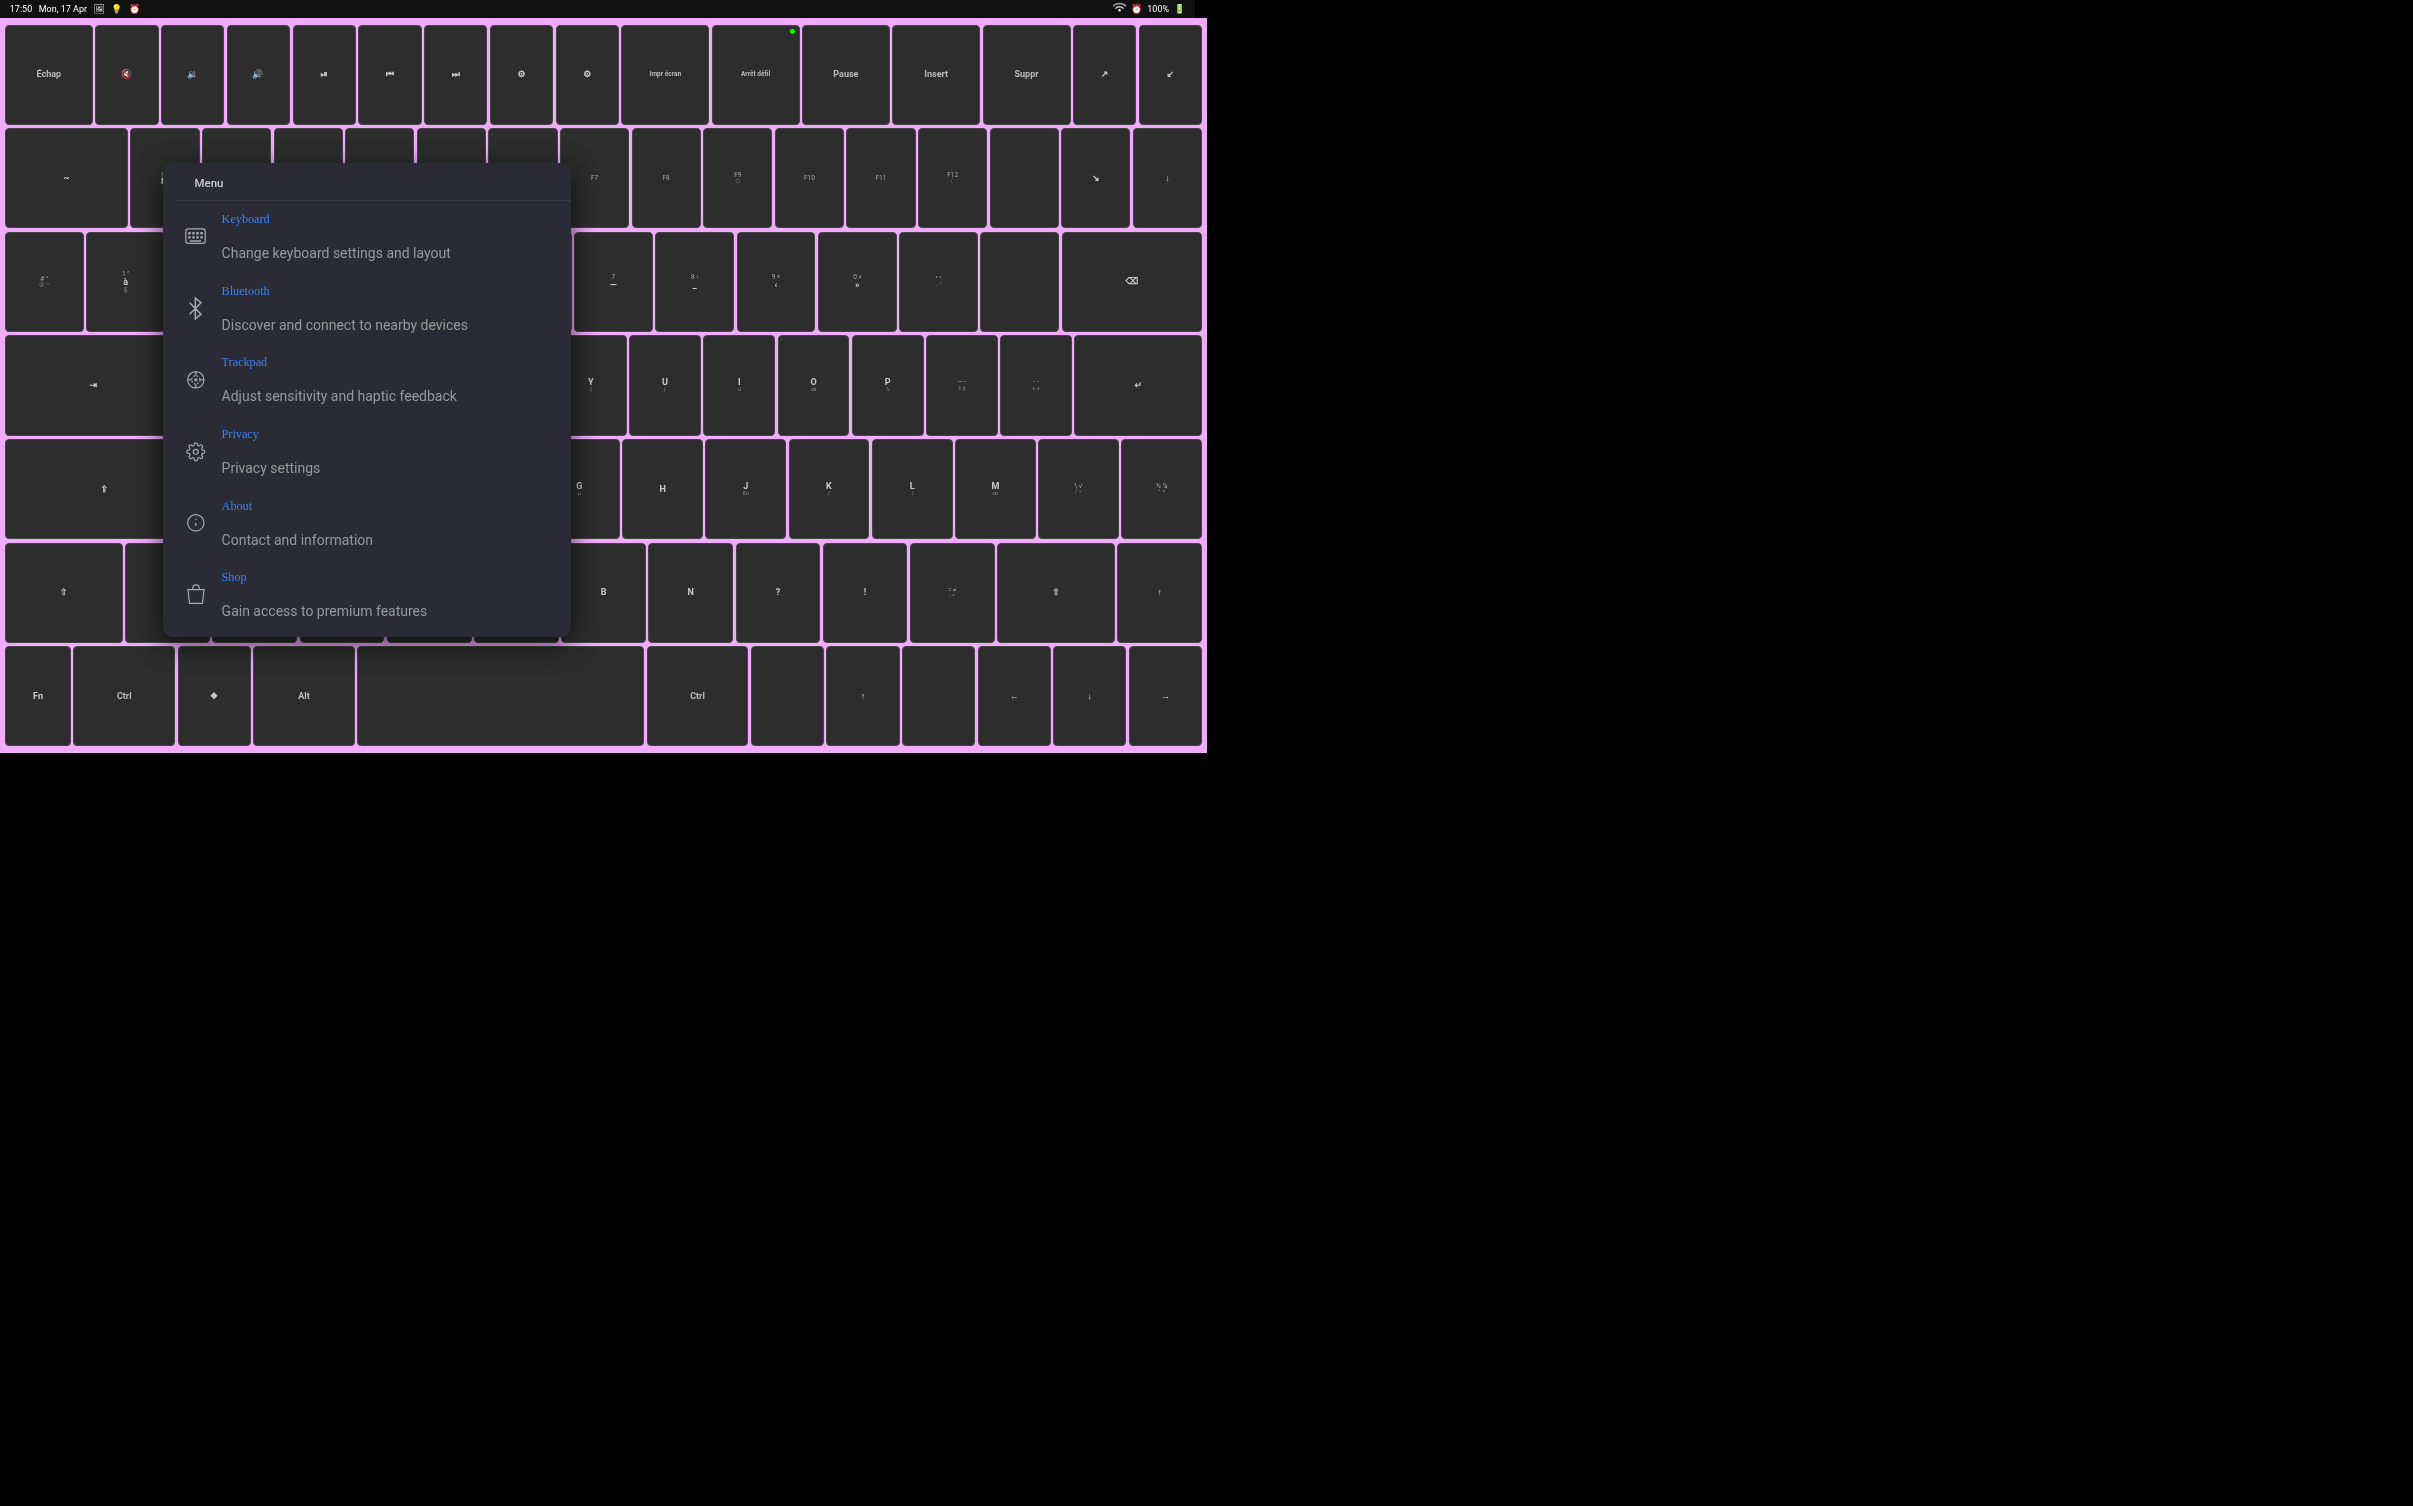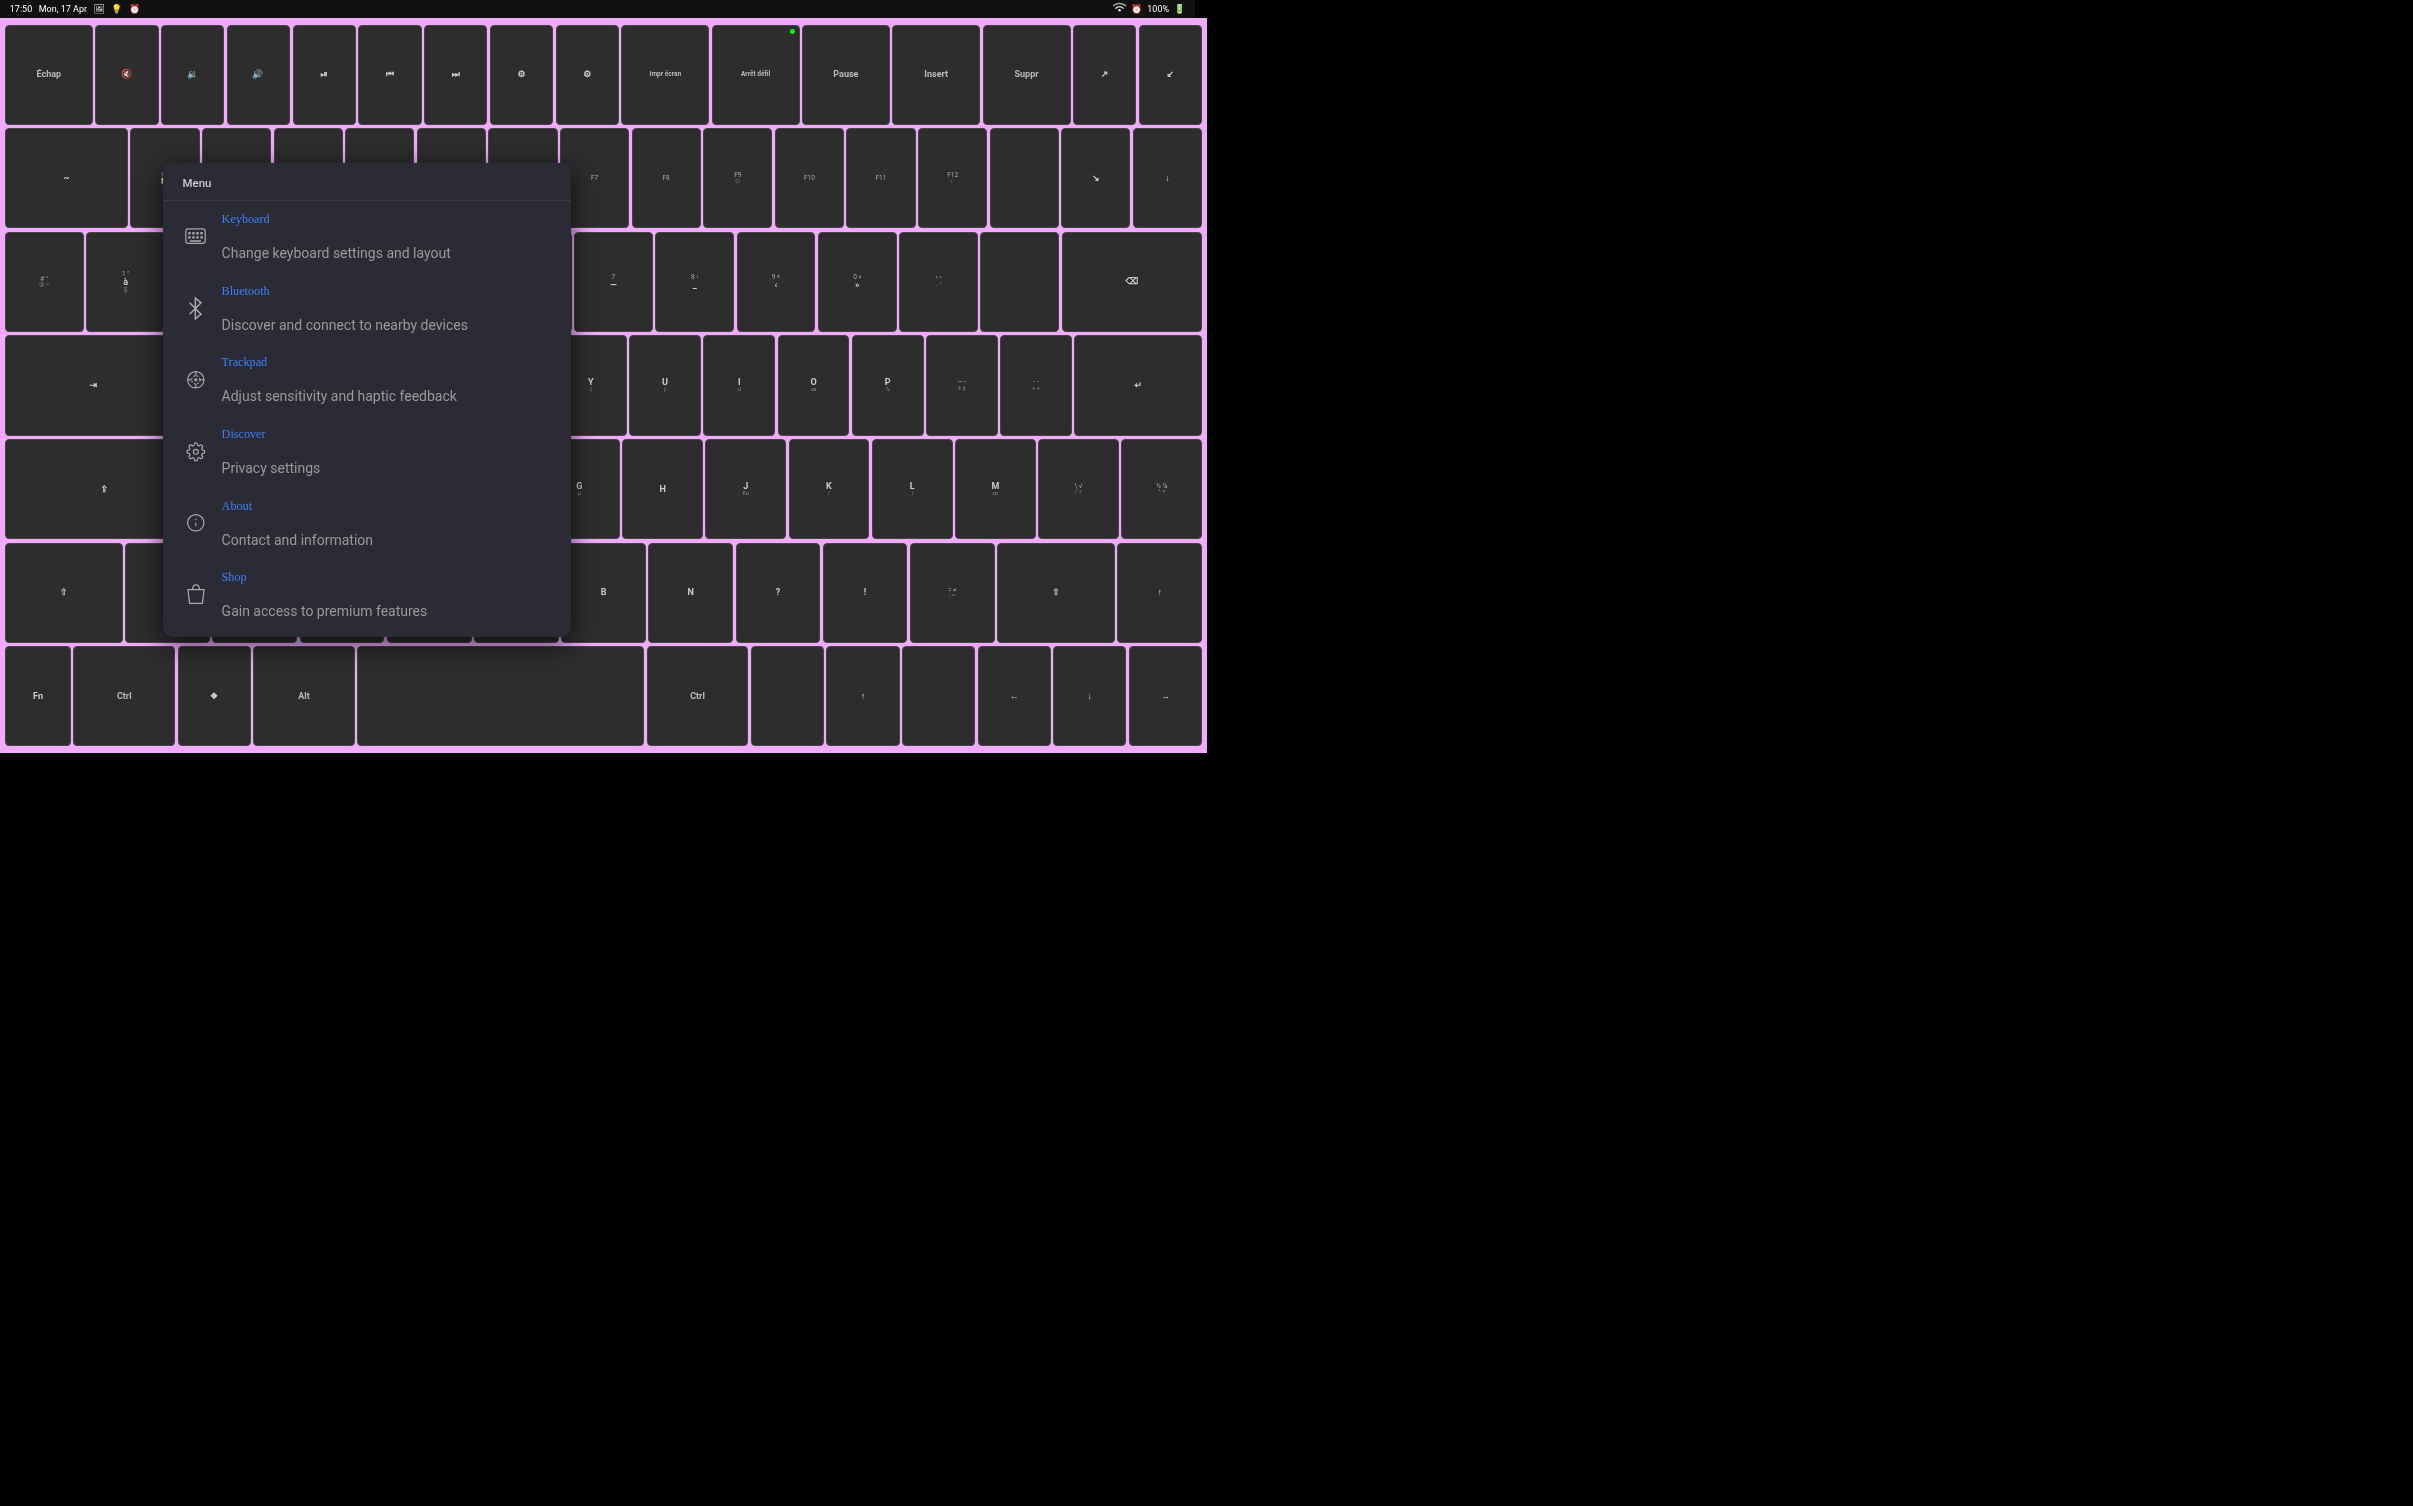--- a/index.html
+++ b/index.html
@@ -97,20 +97,21 @@
       padding: 0 0 6.5px 0;
       box-shadow: 0 6.5px 26px rgba(0,0,0,0.7);
     }
 
     #menu-title {
       padding: 13px 19.6px 9.8px 19.6px;
       font-size: 11.4px;
       font-weight: 500;
       color: #ccc;
       border-bottom: 0.8px solid #3a3b45;
+      margin-left: 12px;
     }
 
     .menu-item {
       display: flex;
       align-items: center;
       padding: 11.4px 19.6px;
       cursor: pointer;
       gap: 13px;
     }
 
@@ -582,21 +583,21 @@
   </div>
 
   <div class="menu-item">
     <div class="menu-icon">
       <svg width="19.6" height="19.6" viewBox="0 0 24 24" fill="none" stroke="#aaa" stroke-width="1.5">
         <circle cx="12" cy="12" r="3"></circle>
         <path d="M19.4 15a1.65 1.65 0 0 0 .33 1.82l.06.06a2 2 0 0 1-2.83 2.83l-.06-.06a1.65 1.65 0 0 0-1.82-.33 1.65 1.65 0 0 0-1 1.51V21a2 2 0 0 1-4 0v-.09A1.65 1.65 0 0 0 9 19.4a1.65 1.65 0 0 0-1.82.33l-.06.06a2 2 0 0 1-2.83-2.83l.06-.06A1.65 1.65 0 0 0 4.68 15a1.65 1.65 0 0 0-1.51-1H3a2 2 0 0 1 0-4h.09A1.65 1.65 0 0 0 4.6 9a1.65 1.65 0 0 0-.33-1.82l-.06-.06a2 2 0 0 1 2.83-2.83l.06.06A1.65 1.65 0 0 0 9 4.68a1.65 1.65 0 0 0 1-1.51V3a2 2 0 0 1 4 0v.09a1.65 1.65 0 0 0 1 1.51 1.65 1.65 0 0 0 1.82-.33l.06-.06a2 2 0 0 1 2.83 2.83l-.06.06A1.65 1.65 0 0 0 19.4 9a1.65 1.65 0 0 0 1.51 1H21a2 2 0 0 1 0 4h-.09a1.65 1.65 0 0 0-1.51 1z"></path>
       </svg>
     </div>
     <div class="menu-text">
-      <div class="menu-item-title">Discover</div>
+      <div class="menu-item-title">Privacy</div>
       <div class="menu-item-subtitle">Privacy settings</div>
     </div>
   </div>
 
   <div class="menu-item">
     <div class="menu-icon">
       <svg width="19.6" height="19.6" viewBox="0 0 24 24" fill="none" stroke="#aaa" stroke-width="1.5">
         <circle cx="12" cy="12" r="10"></circle>
         <line x1="12" y1="8" x2="12" y2="8" stroke-width="2" stroke-linecap="round"></line>
         <line x1="12" y1="12" x2="12" y2="16"></line>

